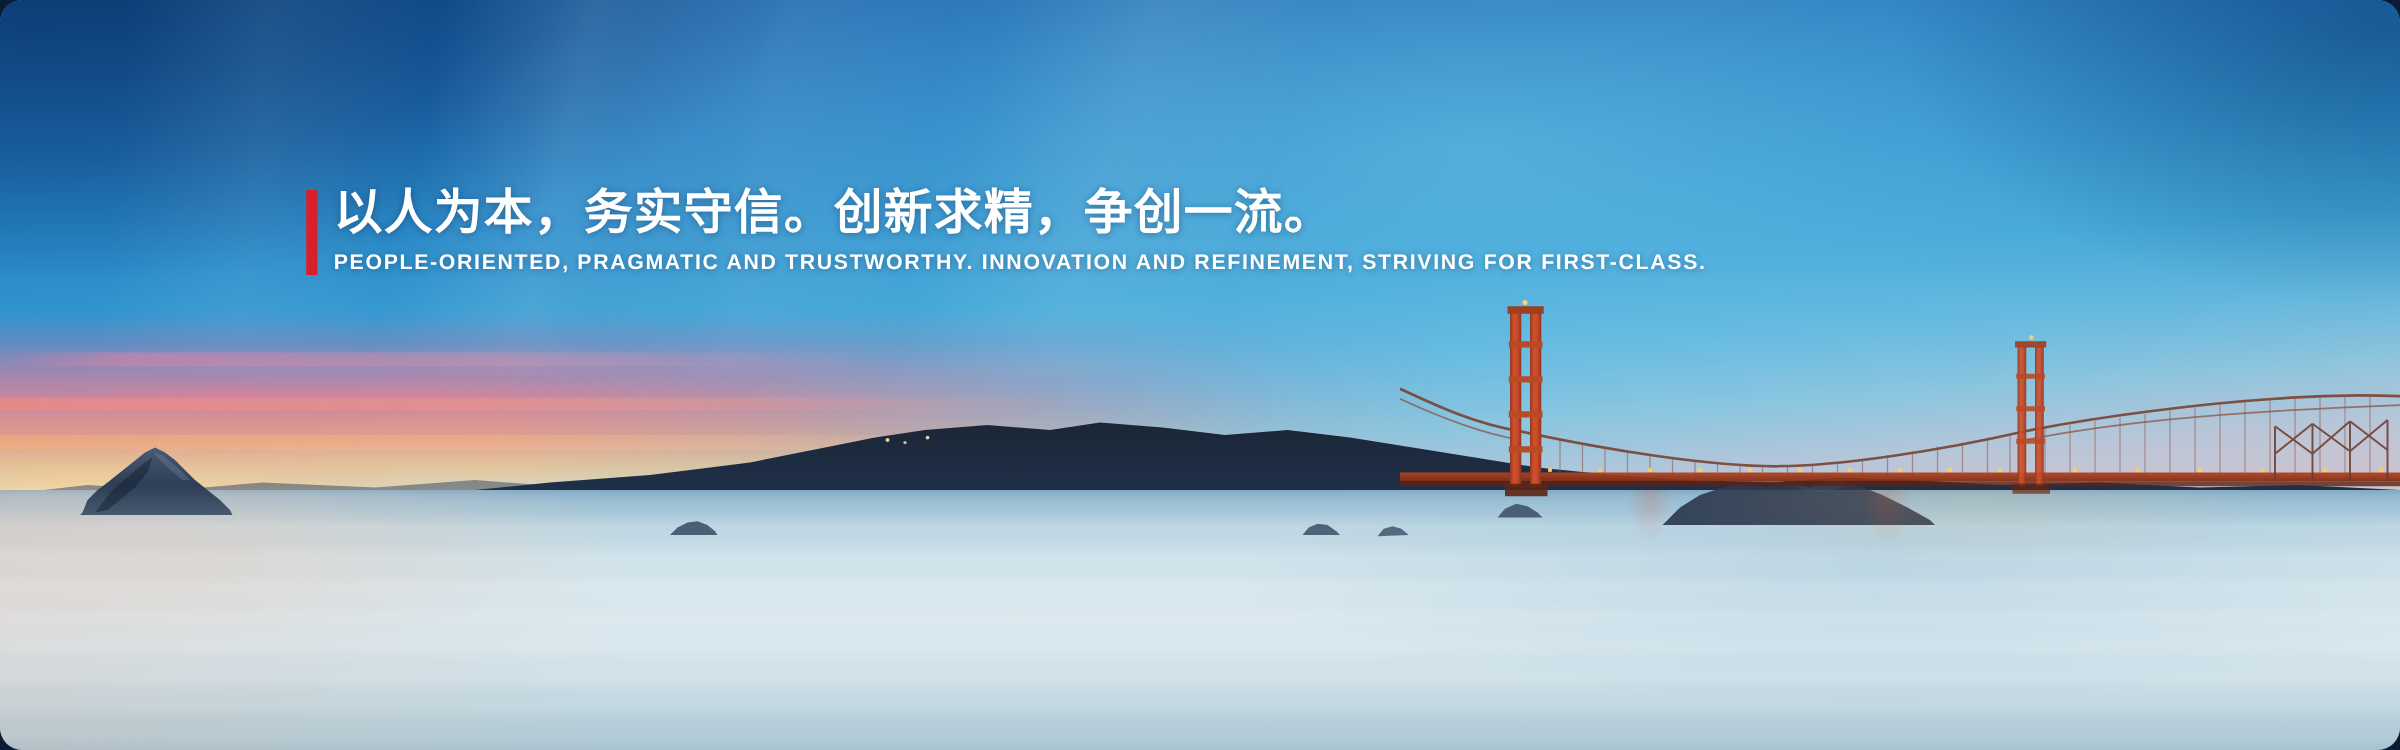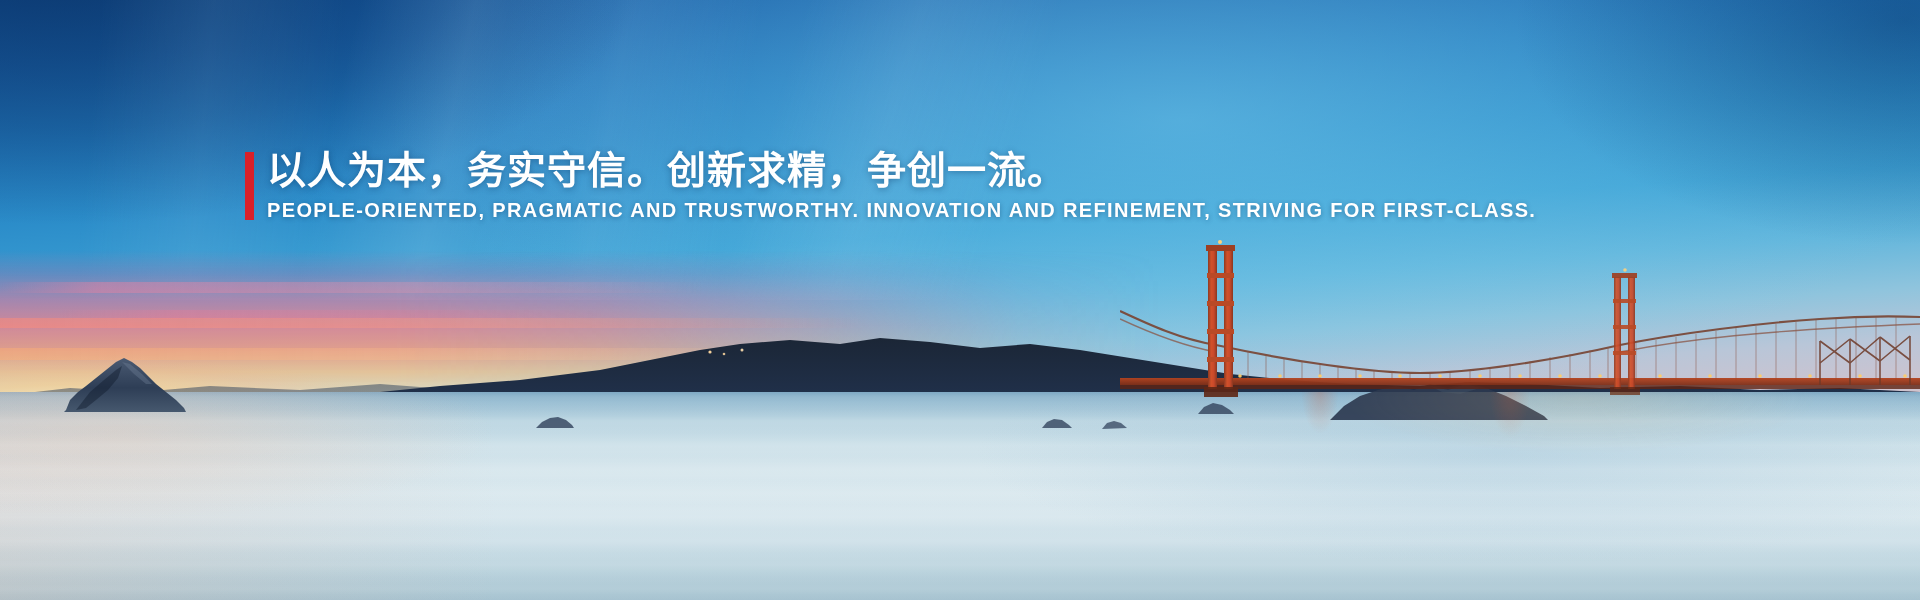--- a/index.html
+++ b/index.html
@@ -6,20 +6,21 @@
   html,body{margin:0;padding:0;background:#0b1b33;}
   *{box-sizing:border-box;}
 
   .banner{
     position:relative;
     width:1920px;
     height:600px;
     overflow:hidden;
     font-family:"Liberation Sans","DejaVu Sans",sans-serif;
     background:#2a86c4;
+    border-radius:18px;
   }
 
   
   .sky{
     position:absolute; left:0; top:0; width:1920px; height:420px;
     background:
       linear-gradient(176deg,
         #1558a0 0%,
         #1b65ad 12%,
         #2279bd 26%,
@@ -161,21 +162,21 @@
     font-size:39px;
     line-height:46px;
     font-weight:bold;
     color:#ffffff;
     letter-spacing:1px;
     white-space:nowrap;
     text-shadow:0 1px 6px rgba(10,50,95,0.45);
   }
   .subline{
     margin:6px 0 0 22px;
-    font-size:20px;
+    font-size:17px;
     line-height:20px;
     font-weight:bold;
     color:#ffffff;
     letter-spacing:1.35px;
     white-space:nowrap;
     text-shadow:0 1px 5px rgba(10,50,95,0.45);
   }
 </style>
 </head>
 <body>

